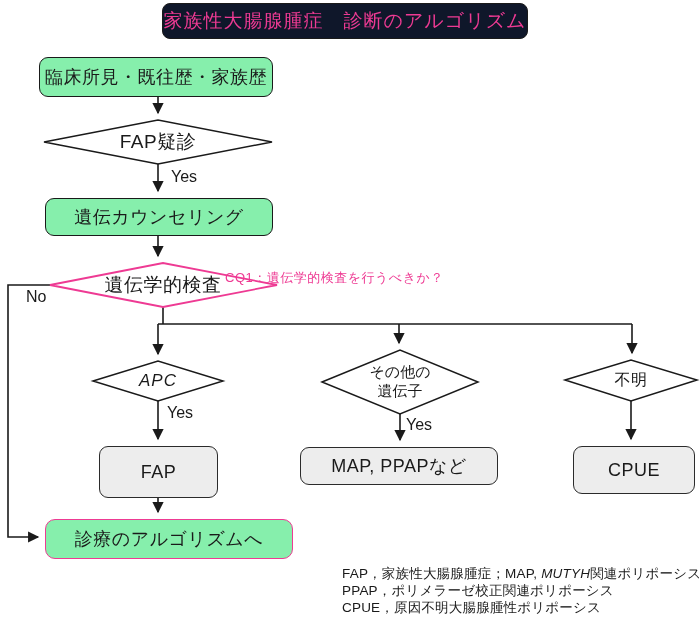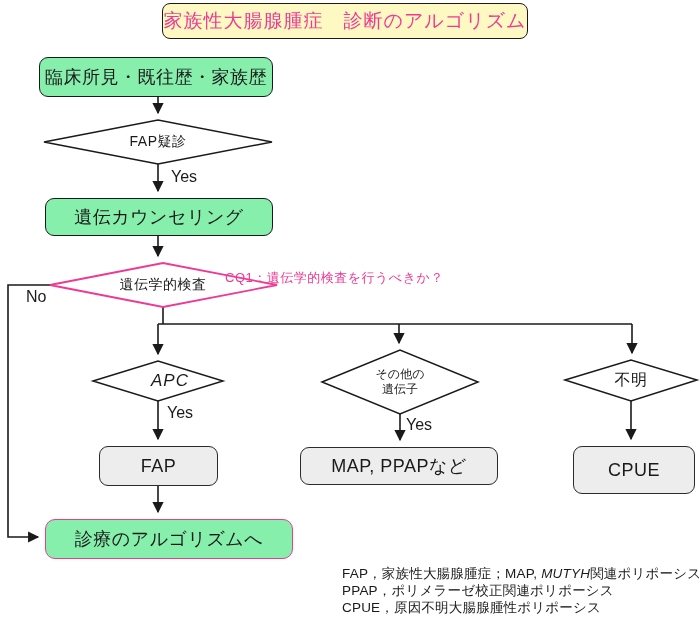--- a/index.html
+++ b/index.html
@@ -12,29 +12,29 @@
   .node{
     position:absolute;display:flex;align-items:center;justify-content:center;
     background:#86efac;border:1.6px solid #1a1a1a;border-radius:9px;
     font-size:18px;letter-spacing:.5px;box-sizing:border-box;white-space:nowrap;
   }
   .node.gray{background:#ededed;border-color:#2b2b2b;}
   .node.pinkbox{border:1.8px solid #ee3a93;border-radius:10px;}
   .titlebox{
     position:absolute;left:162px;top:3px;width:366px;height:36px;
     display:flex;align-items:center;justify-content:center;
-    border:1.6px solid #1a1a1a;border-radius:8px;background:#fef9c3;
+    border:1.6px solid #1a1a1a;border-radius:8px;background:#0f172a;
     color:#ee3a93;font-size:19px;letter-spacing:1px;box-sizing:border-box;white-space:nowrap;
   }
   .dlabel{
     position:absolute;transform:translate(-50%,-50%);
-    font-size:14px;letter-spacing:.5px;white-space:nowrap;text-align:center;
+    font-size:19px;letter-spacing:.5px;white-space:nowrap;text-align:center;
   }
-  .dlabel.small{font-size:12px;line-height:1.25;letter-spacing:0;}
-  .dlabel.italic{font-style:italic;font-size:17px;letter-spacing:1px;margin-left:12px;}
+  .dlabel.small{font-size:15px;line-height:1.25;letter-spacing:0;}
+  .dlabel.italic{font-style:italic;font-size:17px;letter-spacing:1px;}
   .edge-label{position:absolute;font-size:16px;white-space:nowrap;}
   .cq1{
     position:absolute;left:225px;top:269px;color:#ee3a93;
     font-size:13px;letter-spacing:.5px;white-space:nowrap;
   }
   .footnotes{
     position:absolute;left:326px;top:565px;font-size:13.5px;line-height:17px;
     letter-spacing:.2px;white-space:nowrap;margin-left:16px;
   }
   .footnotes i{font-style:italic;}
@@ -96,21 +96,21 @@
     <div>その他の</div>
     <div>遺伝子</div>
   </div>
 
   <div class="dlabel" style="left:631px;top:380px;font-size:16px;">不明</div>
 
   <div class="edge-label" style="left:167px;top:404px;">Yes</div>
 
   <div class="edge-label" style="left:406px;top:416px;">Yes</div>
 
-  <div class="node gray" style="left:99px;top:446px;width:119px;height:40px;">FAP</div>
+  <div class="node gray" style="left:99px;top:446px;width:119px;height:52px;">FAP</div>
 
   <div class="node gray" style="left:300px;top:447px;width:198px;height:38px;">MAP, PPAPなど</div>
 
   <div class="node gray" style="left:573px;top:446px;width:122px;height:48px;">CPUE</div>
 
   <div class="node pinkbox" style="left:45px;top:519px;width:248px;height:40px;">診療のアルゴリズムへ</div>
 
   <div class="footnotes">
     <div><span>FAP，家族性大腸腺腫症；MAP, </span><i>MUTYH</i><span>関連ポリポーシス</span></div>
     <div>PPAP，ポリメラーゼ校正関連ポリポーシス</div>

